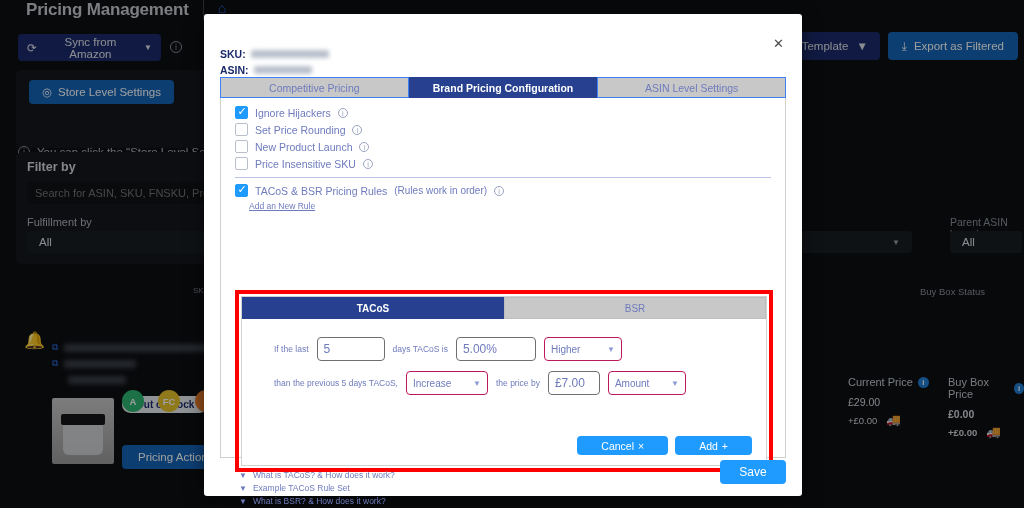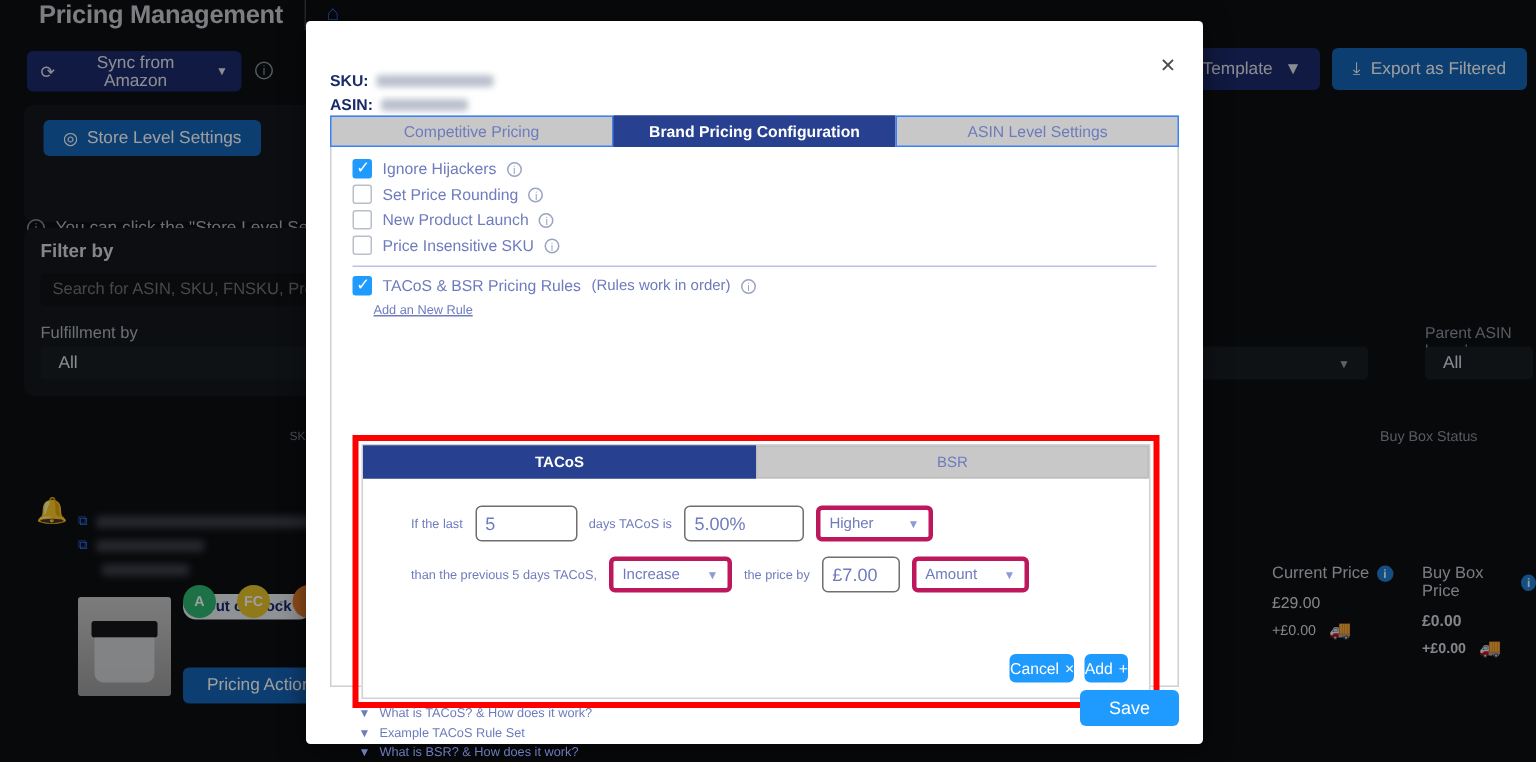--- a/index.html
+++ b/index.html
@@ -219,31 +219,31 @@
   .frow { display:flex; align-items:center; gap:8px; font-size:8.5px; color:#6e7bbd; }
   .f1 { position:absolute; top:40px; left:32px; }
   .f2 { position:absolute; top:74px; left:32px; }
 
   .inp {
     border:1px solid #6f6f6f; border-radius:4px; height:24px;
     font-size:12px; color:#6e7bbd; padding:0 6px;
     font-family:"Liberation Sans", sans-serif; background:#fff;
   }
   .sel {
-    border:3px solid #be185d; border-radius:4px; height:24px;
+    border:1px solid #be185d; border-radius:4px; height:24px;
     font-size:10px; color:#6e7bbd; padding:0 6px; background:#fff;
     display:flex; align-items:center; cursor:pointer;
     font-family:"Liberation Sans", sans-serif;
   }
   .sel .cv { margin-left:auto; font-size:8px; color:#8e9ad4; }
 
   .rbtns { position:absolute; bottom:10px; right:14px; display:flex; gap:7px; }
   .pill {
     background:#1f9bff; color:#fff; border:none; border-radius:4px;
-    height:19px; padding:0 0; font-size:10.5px; cursor:pointer;
+    height:19px; padding:0 24px; font-size:10.5px; cursor:pointer;
     display:flex; align-items:center; gap:4px;
   }
 
   .acc { position:absolute; top:372px; left:18px; }
   .acc-item { display:flex; align-items:center; gap:6px; margin-bottom:3px; cursor:pointer; }
   .acc-cv { font-size:8px; color:#6e7bbd; }
   .acc-lbl { font-size:8.5px; color:#6e7bbd; }
 
   .save-btn {
     position:absolute; bottom:12px; right:16px;

